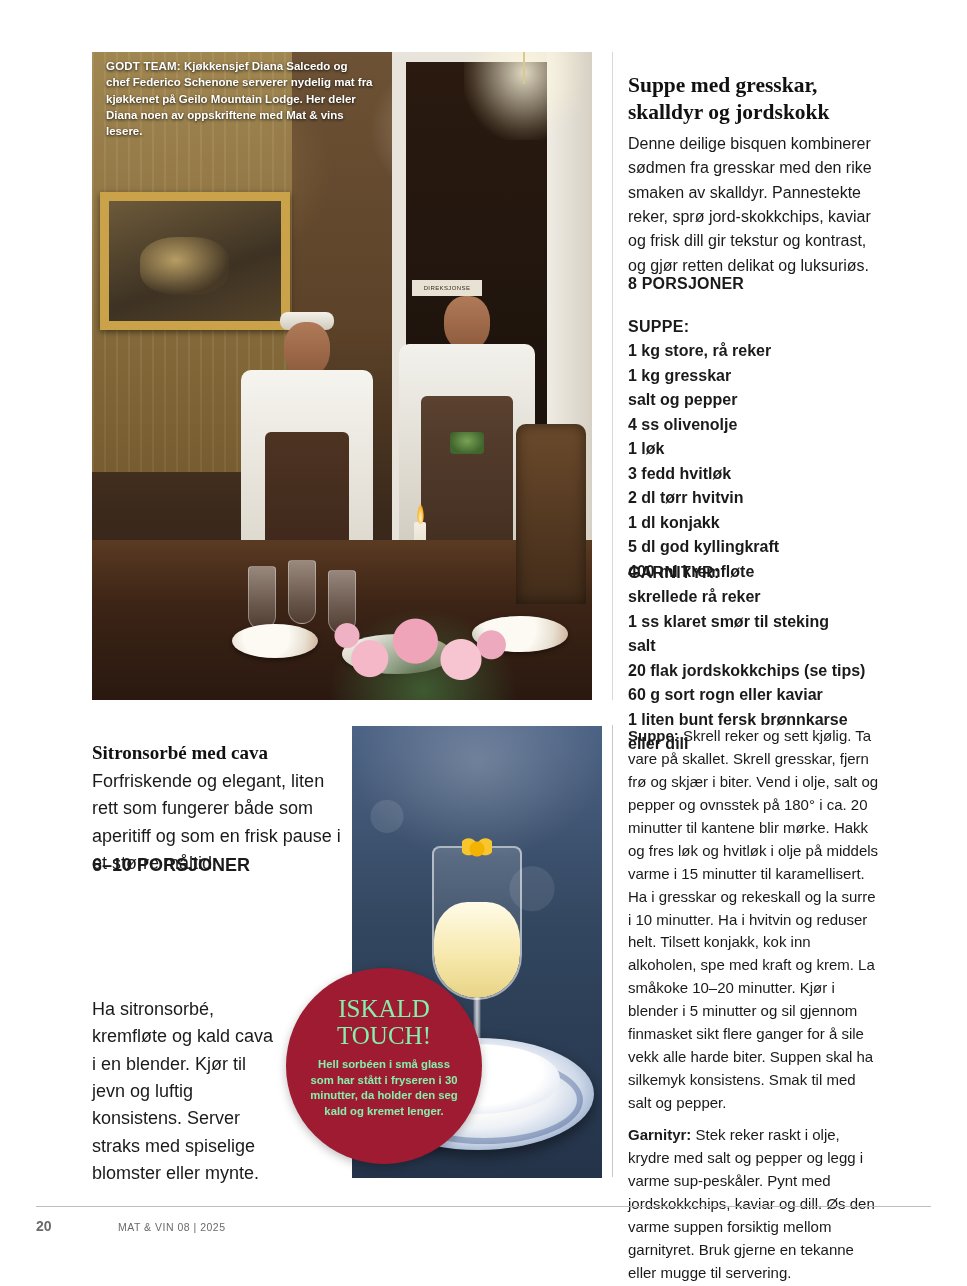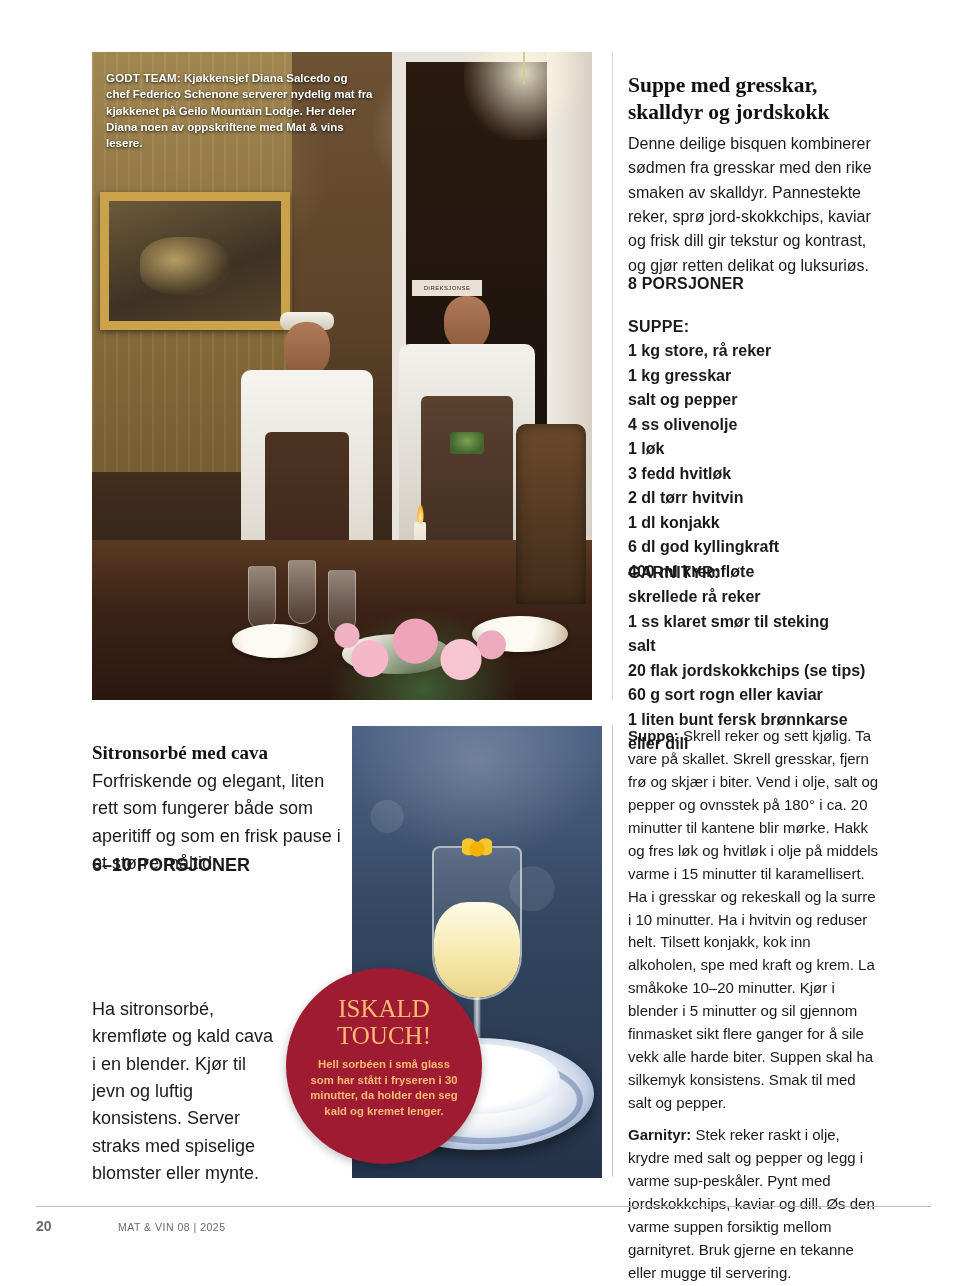--- a/index.html
+++ b/index.html
@@ -169,21 +169,21 @@
     position:absolute; right: 6px; bottom: 96px; width: 70px; height: 180px;
     background: linear-gradient(#6b4a2c,#412b19);
     border-radius: 10px 10px 0 0;
     box-shadow: inset 0 0 14px rgba(0,0,0,.5);
   }
 
   
   .caption {
     position: absolute;
     left: 14px;
-    top: 18px;
+    top: 6px;
     width: 268px;
     color: #ffffff;
     font-size: 11.5px;
     line-height: 1.42;
     font-weight: bold;
     text-shadow: 0 1px 3px rgba(0,0,0,.85);
   }
   .caption .lead { letter-spacing: .2px; }
 
   
@@ -330,21 +330,21 @@
 
   
   .burst {
     position: absolute;
     left: 286px;
     top: 968px;
     width: 196px;
     height: 196px;
     border-radius: 50%;
     background: #9e1b32;
-    color: #fdba74;
+    color: #86efac;
     text-align: center;
     padding: 18px 20px;
     box-sizing: border-box;
     box-shadow: 0 3px 10px rgba(0,0,0,.25);
   }
   .burst .bt {
     font-family: "Liberation Serif", serif;
     font-size: 25px;
     line-height: 1.06;
     margin-top: 10px;
@@ -445,21 +445,21 @@
     <div class="ing-h">SUPPE:</div>
     <ul class="ing-list">
       <li>1 kg store, rå reker</li>
       <li>1 kg gresskar</li>
       <li>salt og pepper</li>
       <li>4 ss olivenolje</li>
       <li>1 løk</li>
       <li>3 fedd hvitløk</li>
       <li>2 dl tørr hvitvin</li>
       <li>1 dl konjakk</li>
-      <li>6 dl god kyllingkraft</li>
+      <li>5 dl god kyllingkraft</li>
       <li>400 ml kremfløte</li>
     </ul>
   </div>
 
   <div class="rcol block-garnityr">
     <div class="ing-h">GARNITYR:</div>
     <ul class="ing-list">
       <li>skrellede rå reker</li>
       <li>1 ss klaret smør til steking</li>
       <li>salt</li>

